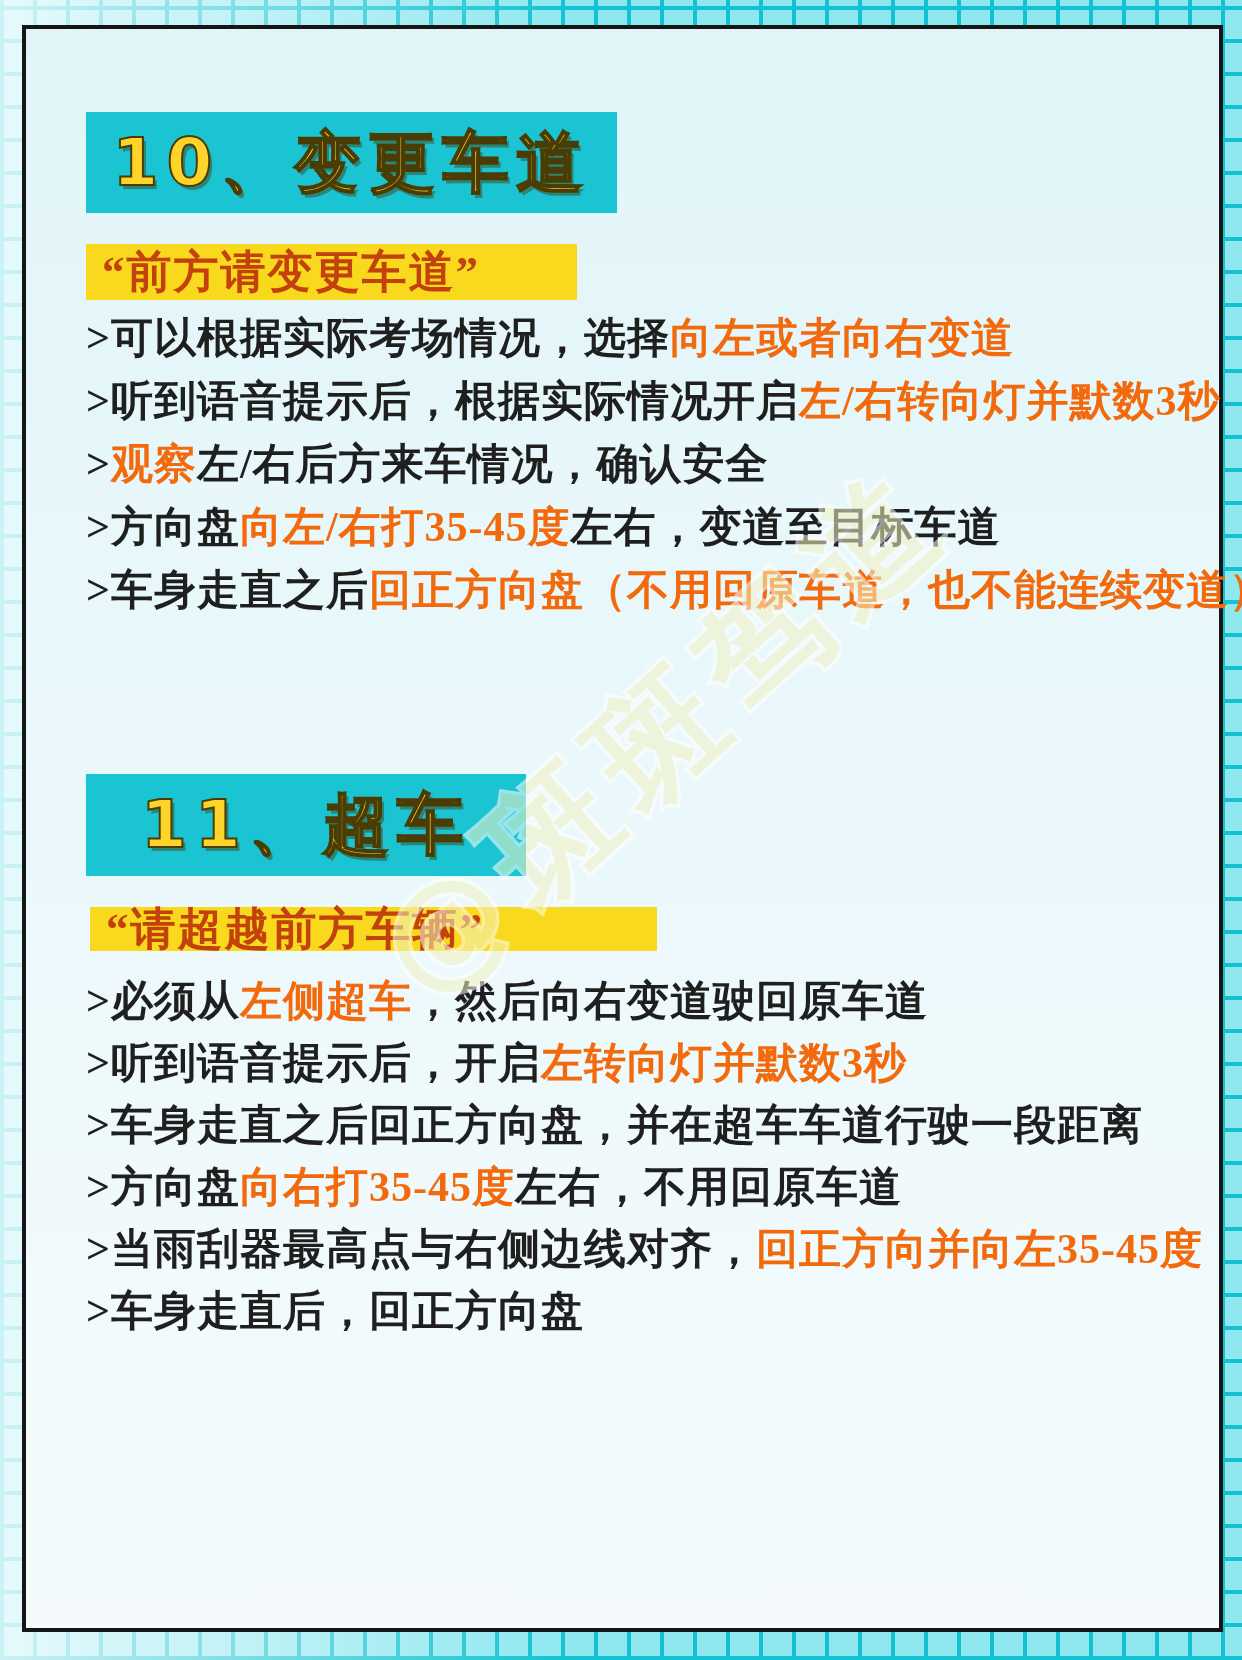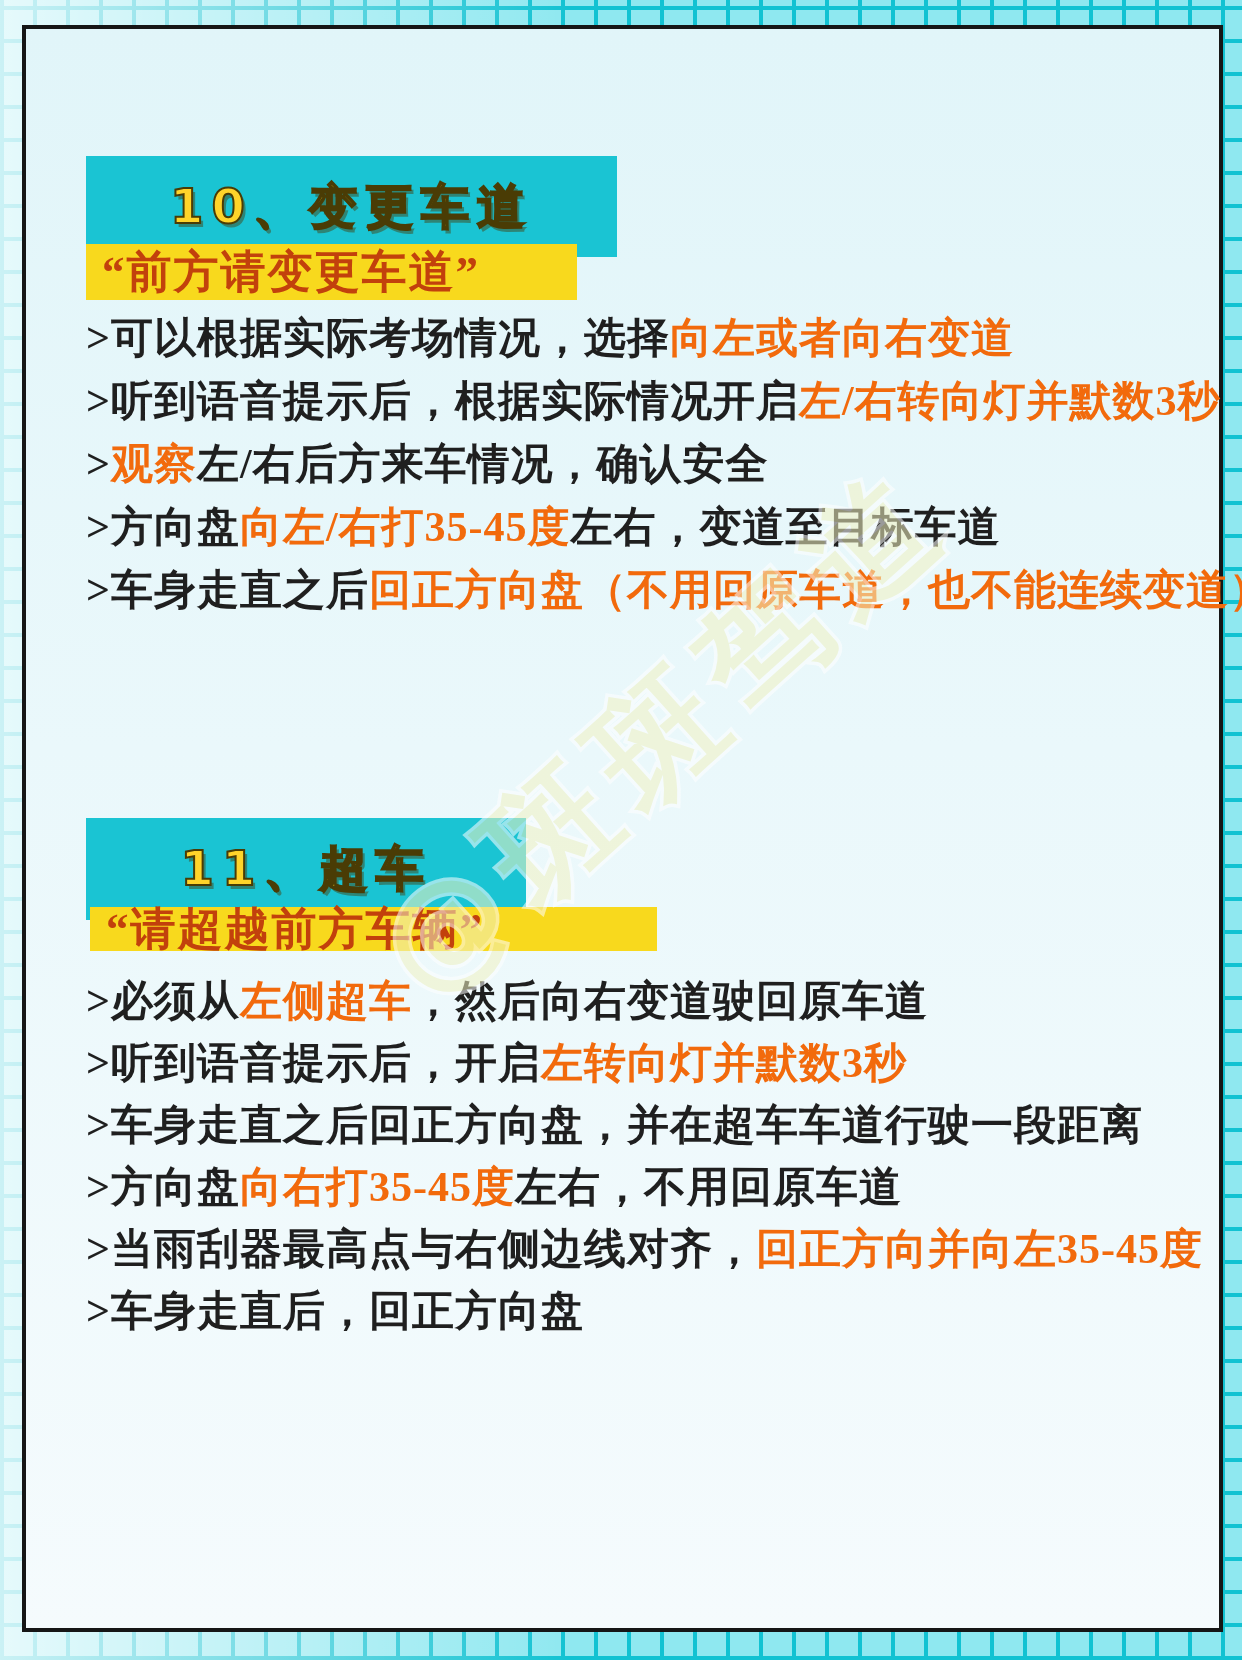--- a/index.html
+++ b/index.html
@@ -13,25 +13,24 @@
       repeating-linear-gradient(90deg, #12c2d2 0, #12c2d2 4px, transparent 4px, transparent 33px);
   }
   .card{
     position:absolute;left:22px;top:25px;width:1201px;height:1607px;
     box-sizing:border-box;border:4px solid #161616;
     background:linear-gradient(180deg,#e1f5f9 0%,#eaf8fb 45%,#f5fbfd 100%);
   }
   .sec-title{
     position:absolute;display:flex;align-items:center;justify-content:center;
     background:#1ac4d3;
-    color:#ffd42a;font-weight:bold;font-size:48px;letter-spacing:8px;
+    color:#ffd42a;font-weight:bold;font-size:66px;letter-spacing:8px;
     -webkit-text-stroke:2px #4a3c05;
     text-shadow:3px 4px 0 rgba(70,58,4,.45);
     font-family:"DejaVu Sans","Liberation Sans",sans-serif;
-    margin-top:44px;
   }
   .sec10-title{left:60px;top:83px;width:531px;height:101px;}
   .sec11-title{left:60px;top:745px;width:440px;height:102px;}
   .voice{
     position:absolute;display:flex;align-items:center;
     background:#f8d91d;color:#c2410c;font-weight:bold;font-size:45px;
     padding-left:16px;box-sizing:border-box;letter-spacing:2px;
     font-family:"Liberation Serif","DejaVu Serif",serif;
   }
   .sec10-voice{left:60px;top:215px;width:491px;height:56px;}

